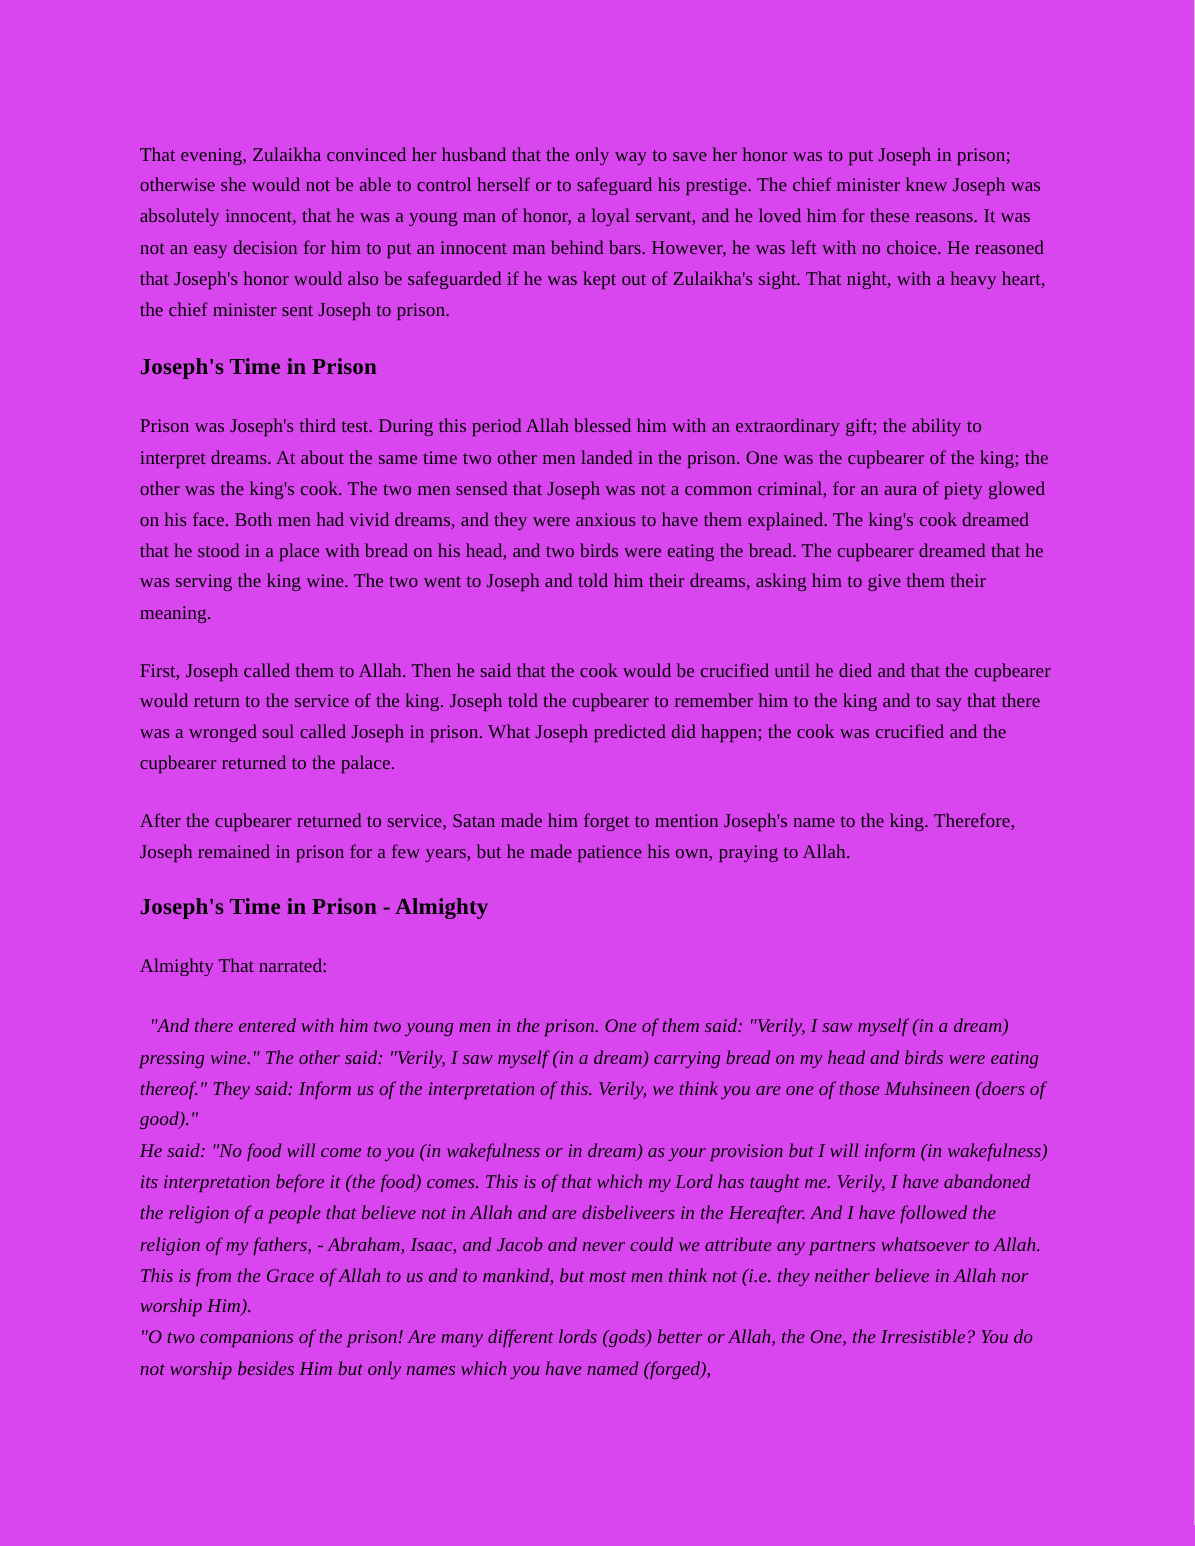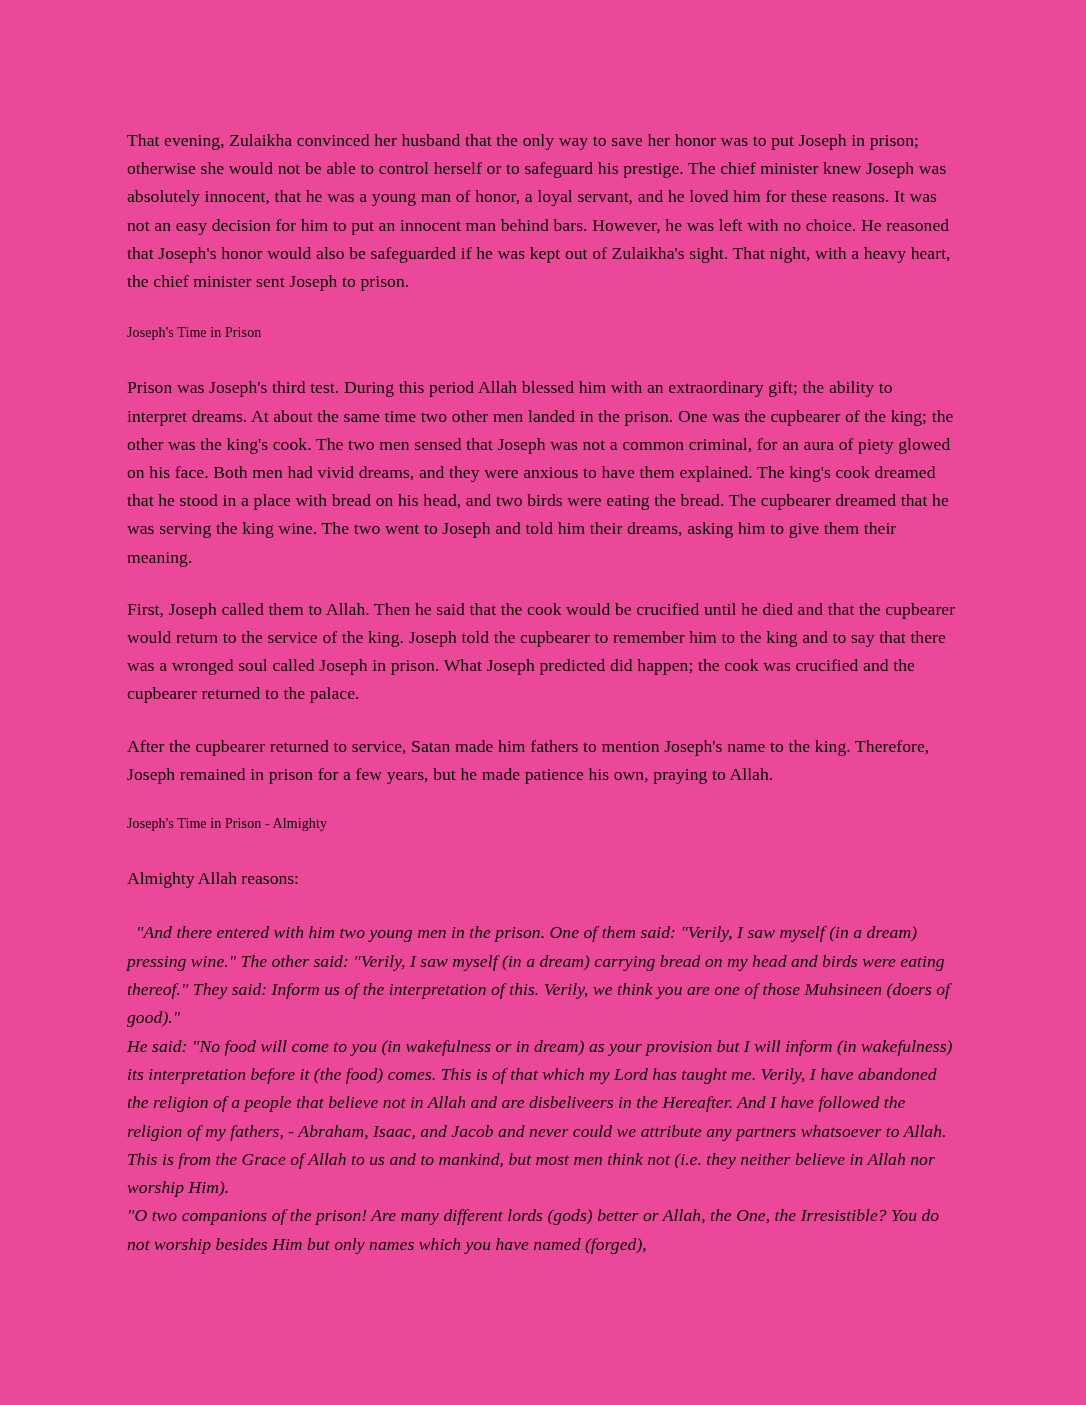--- a/index.html
+++ b/index.html
@@ -11,44 +11,44 @@
     width: 1086px;
     height: 1405px;
     font-family: "Liberation Serif", "DejaVu Serif", serif;
     color: #000000;
     overflow: hidden;
   }
   .page {
     position: relative;
     width: 1086px;
     height: 1405px;
-    background: #ec4899;
+    background: #d946ef;
     box-sizing: border-box;
   }
   .content {
     position: absolute;
     left: 127px;
     top: 126px;
     width: 830px;
   }
   .para {
     font-size: 17.6px;
     line-height: 28.2px;
     text-align: left;
     margin: 0 0 24px 0;
     letter-spacing: 0.05px;
     word-spacing: 0.2px;
   }
   .para.tight {
     margin-bottom: 22px;
   }
   .heading {
-    font-size: 14px;
+    font-size: 21px;
     line-height: 28.2px;
-    font-weight: normal;
+    font-weight: bold;
     margin: 0 0 26px 0;
     letter-spacing: 0.1px;
   }
   .heading.after-para {
     margin-top: 20px;
   }
   .lead-in {
     font-size: 17.6px;
     line-height: 28.2px;
     margin: 0 0 26px 0;
@@ -77,25 +77,25 @@
   <div class="content">
 
     <p class="para">That evening, Zulaikha convinced her husband that the only way to save her honor was to put Joseph in prison; otherwise she would not be able to control herself or to safeguard his prestige. The chief minister knew Joseph was absolutely innocent, that he was a young man of honor, a loyal servant, and he loved him for these reasons. It was not an easy decision for him to put an innocent man behind bars. However, he was left with no choice. He reasoned that Joseph's honor would also be safeguarded if he was kept out of Zulaikha's sight. That night, with a heavy heart, the chief minister sent Joseph to prison.</p>
 
     <h2 class="heading">Joseph's Time in Prison</h2>
 
     <p class="para">Prison was Joseph's third test. During this period Allah blessed him with an extraordinary gift; the ability to interpret dreams. At about the same time two other men landed in the prison. One was the cupbearer of the king; the other was the king's cook. The two men sensed that Joseph was not a common criminal, for an aura of piety glowed on his face. Both men had vivid dreams, and they were anxious to have them explained. The king's cook dreamed that he stood in a place with bread on his head, and two birds were eating the bread. The cupbearer dreamed that he was serving the king wine. The two went to Joseph and told him their dreams, asking him to give them their meaning.</p>
 
     <p class="para">First, Joseph called them to Allah. Then he said that the cook would be crucified until he died and that the cupbearer would return to the service of the king. Joseph told the cupbearer to remember him to the king and to say that there was a wronged soul called Joseph in prison. What Joseph predicted did happen; the cook was crucified and the cupbearer returned to the palace.</p>
 
-    <p class="para tight">After the cupbearer returned to service, Satan made him fathers to mention Joseph's name to the king. Therefore, Joseph remained in prison for a few years, but he made patience his own, praying to Allah.</p>
+    <p class="para tight">After the cupbearer returned to service, Satan made him forget to mention Joseph's name to the king. Therefore, Joseph remained in prison for a few years, but he made patience his own, praying to Allah.</p>
 
     <h2 class="heading after-para">Joseph's Time in Prison - Almighty</h2>
 
-    <p class="lead-in">Almighty Allah reasons:</p>
+    <p class="lead-in">Almighty That narrated:</p>
 
     <div class="quote-block">
       <p class="quote quote-indent">"And there entered with him two young men in the prison. One of them said: "Verily, I saw myself (in a dream) pressing wine." The other said: "Verily, I saw myself (in a dream) carrying bread on my head and birds were eating thereof." They said: Inform us of the interpretation of this. Verily, we think you are one of those Muhsineen (doers of good)."</p>
       <p class="quote">He said: "No food will come to you (in wakefulness or in dream) as your provision but I will inform (in wakefulness) its interpretation before it (the food) comes. This is of that which my Lord has taught me. Verily, I have abandoned the religion of a people that believe not in Allah and are disbeliveers in the Hereafter. And I have followed the religion of my fathers, - Abraham, Isaac, and Jacob and never could we attribute any partners whatsoever to Allah. This is from the Grace of Allah to us and to mankind, but most men think not (i.e. they neither believe in Allah nor worship Him).</p>
       <p class="quote">"O two companions of the prison! Are many different lords (gods) better or Allah, the One, the Irresistible? You do not worship besides Him but only names which you have named (forged),</p>
     </div>
 
   </div>
 </div>
 

